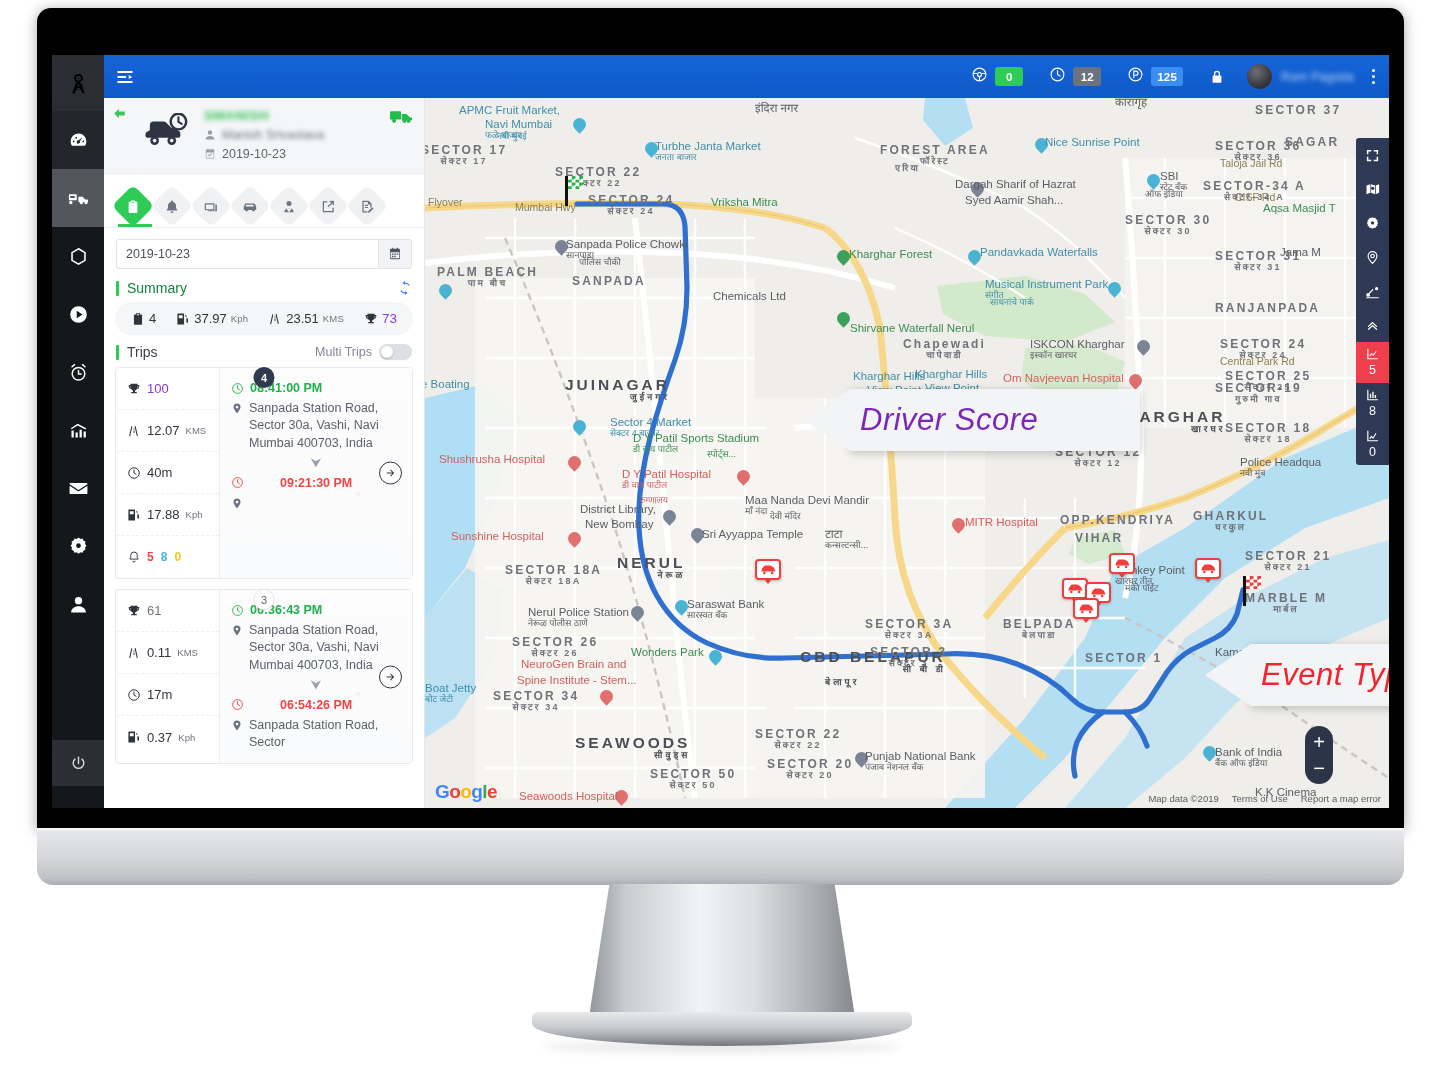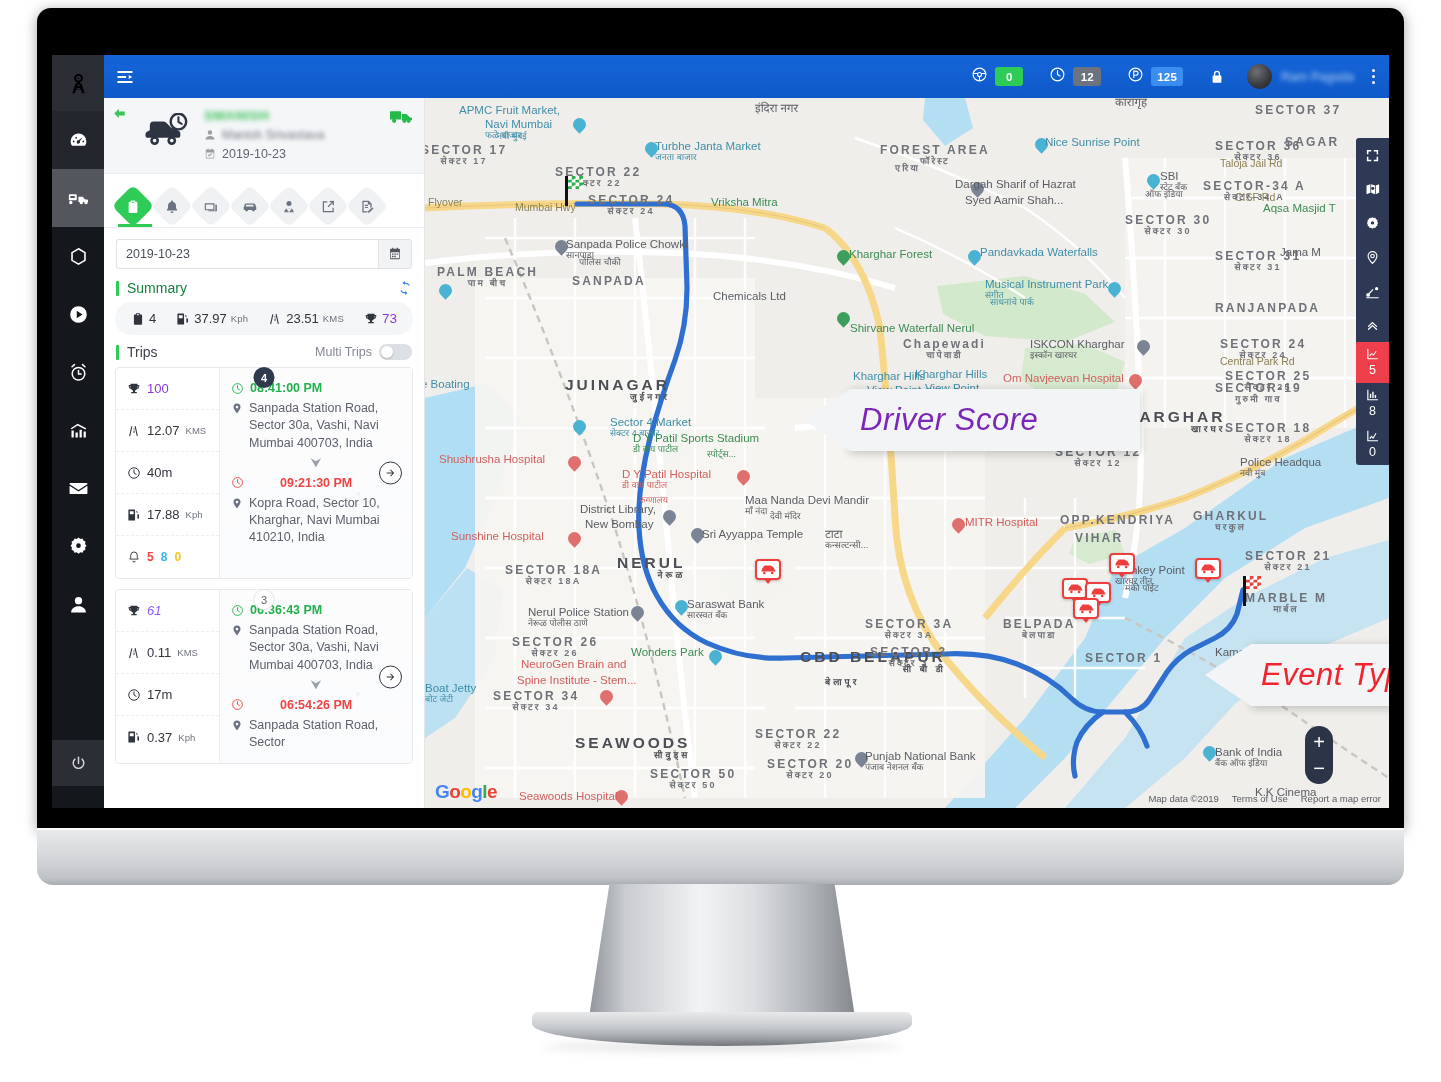--- a/index.html
+++ b/index.html
@@ -213,21 +213,21 @@
   .trip-badge.light { background:#ffffff; color:#5e636d; border:1px solid #e3e5e9; font-weight:400; }
   .trip-left { width: 104px; flex: 0 0 104px; border-right:1px solid #eceef1; }
   .tl-row {
     height: 42px; display:flex; align-items:center; gap:6px; padding-left: 11px;
     border-bottom: 1px dashed #edeff2; font-size:13px; color:#2f343d;
   }
   .tl-row:last-child { border-bottom:none; }
   .tl-row svg { width:14px; height:14px; fill:#2f343d; flex:0 0 14px; }
   .tl-row .u { font-size:9.5px; color:#6e737c; }
   .tl-row .v.purple { color:#8b38d8; }
-  .tl-row .v.amber { color:#8b5cf6;font-style:italic; }
+  .tl-row .v.amber { color:#737373; }
   .al { display:flex; align-items:center; gap:7px; }
   .al b { font-size:12px; font-weight:700; }
   .al .r { color:#ef4444; } .al .b { color:#3bb6f0; } .al .y { color:#f5c518; }
   .trip-right {
     flex:1; padding: 13px 11px 12px 11px; position:relative; min-width:0;
     background:
       radial-gradient(circle at 24% 34%, #f3f4f6 0 2px, transparent 2px),
       radial-gradient(circle at 58% 22%, #eef0f2 0 2px, transparent 2px),
       radial-gradient(circle at 72% 60%, #f1f2f4 0 2px, transparent 2px),
       linear-gradient(180deg,#fcfcfd,#fafbfc);
@@ -684,21 +684,20 @@
                   <svg viewBox="0 0 24 24">
                       <circle cx="12" cy="12" r="9"></circle>
                       <path d="M12 6.6V12l3.6 2.2" stroke-linecap="round"></path>
                     </svg>
                   <span>09:21:30 PM</span>
                 </div>
                 <div class="addr">
                   <svg viewBox="0 0 24 24">
                       <path d="M12 2.2a7 7 0 0 0-7 7c0 5 7 12.6 7 12.6s7-7.6 7-12.6a7 7 0 0 0-7-7zm0 4.4a2.6 2.6 0 1 1 0 5.2 2.6 2.6 0 0 1 0-5.2z"></path>
                     </svg>
-                  <span>Kopra Road, Sector 10, Kharghar, Navi Mumbai 410210, India</span>
                 </div>
                 <div class="go-btn">
                   <svg viewBox="0 0 24 24">
                       <path d="M12.6 4.6 11.2 6l5 5H3.6v2h12.6l-5 5 1.4 1.4L20 12z"></path>
                     </svg>
                 </div>
               </div>
             </div>
 
             <div class="trip-card">

